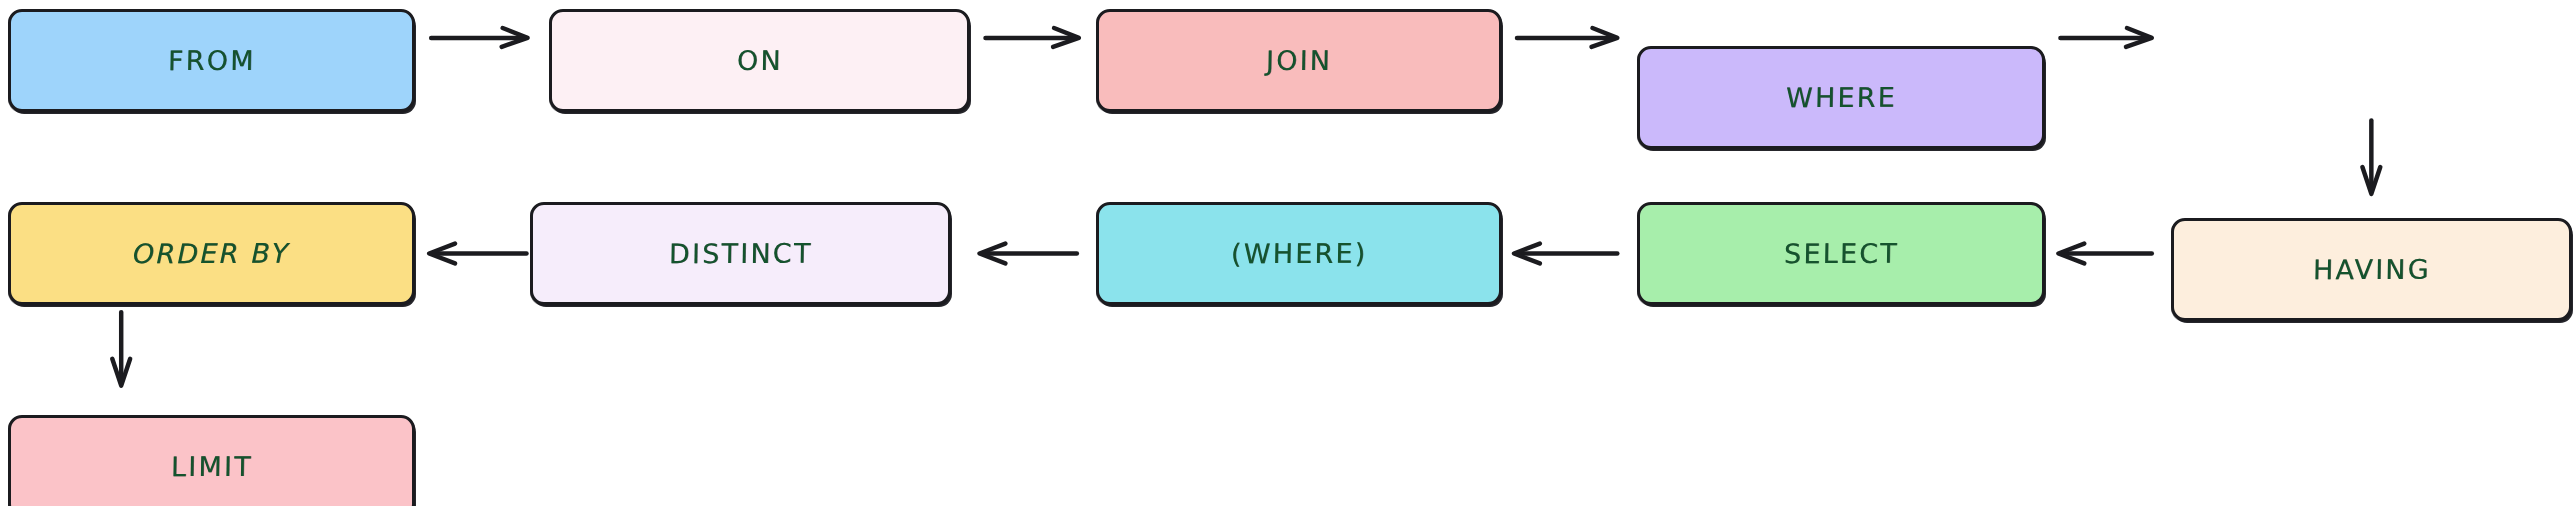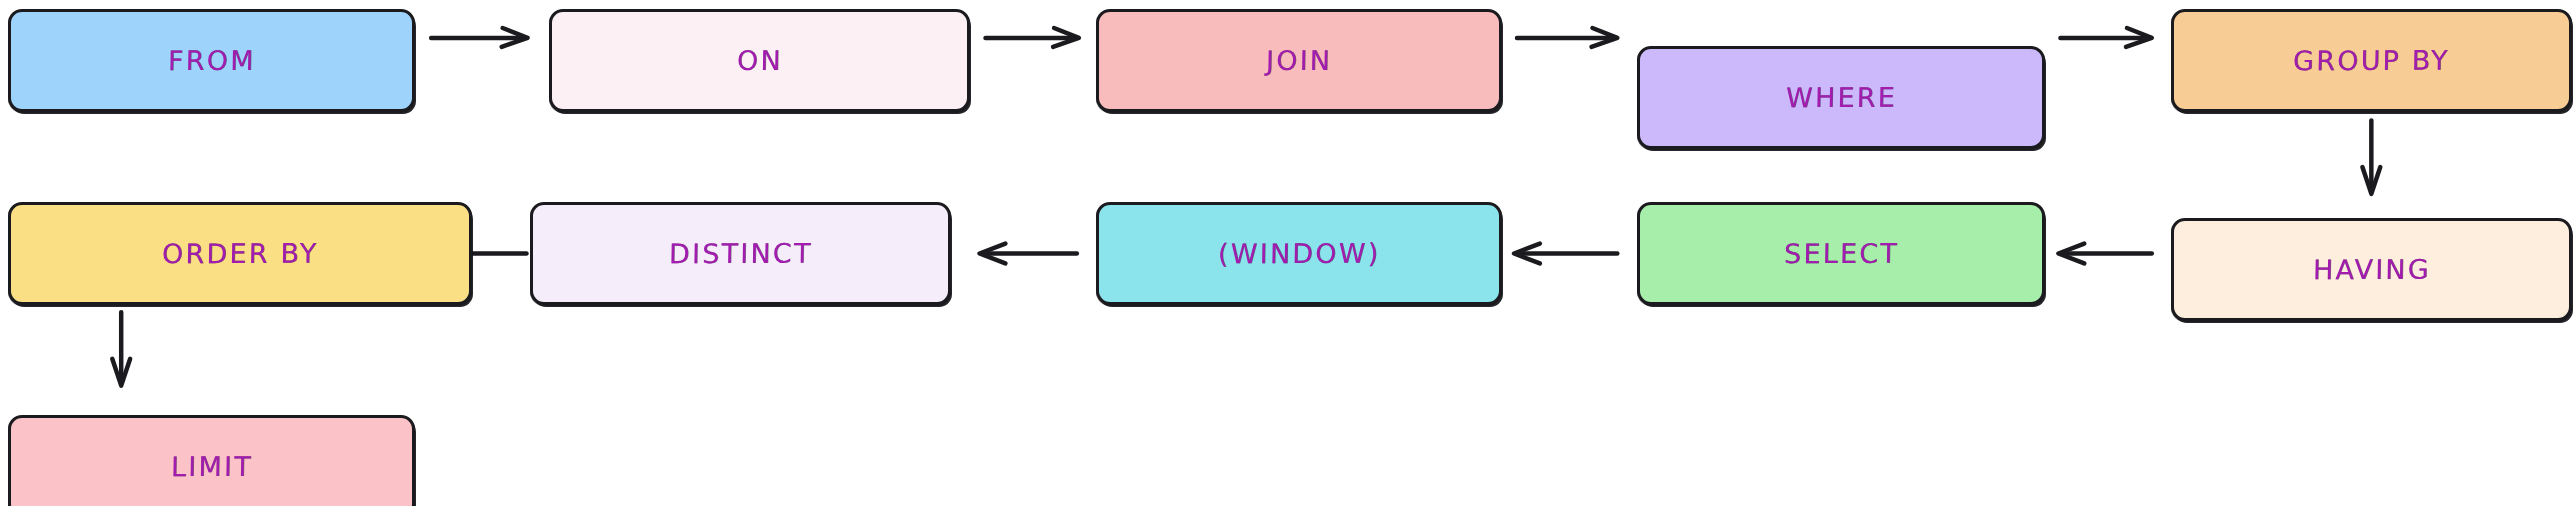--- a/index.html
+++ b/index.html
@@ -32,21 +32,21 @@
     border-radius: 14px;
     border: 3px solid #1b1b1f;
     box-shadow: 2px 3px 0 -1px rgba(20,20,25,0.92),
                 0 1px 0 0 rgba(20,20,25,0.55);
   }
 
   .node-label {
     font-family: "DejaVu Sans", sans-serif;
     font-size: 27px;
     letter-spacing: 2.2px;
-    color: #a21caf;
+    color: #14532d;
     white-space: nowrap;
     transform: skewX(-1.2deg) rotate(-0.25deg);
     text-shadow: 0.5px 0 0 rgba(18,18,26,0.55);
   }
 
   
   #arrow-layer {
     position: absolute;
     left: 0;
     top: 0;
@@ -129,41 +129,38 @@
   </div>
 
   <div class="node" style="left: 549px; top: 9px; width: 421px; height: 103px; background: rgb(253, 240, 244); border-color: rgb(27, 27, 31);">
     <span class="node-label">ON</span>
   </div>
 
   <div class="node" style="left: 1637px; top: 9px; width: 408px; height: 103px; background: rgb(203, 185, 251); border-color: rgb(27, 27, 31); margin-top: 37px;">
     <span class="node-label">WHERE</span>
   </div>
 
-  <div class="node" style="left: 2171px; top: 9px; width: 401px; height: 103px; background: rgb(248, 205, 149); border-color: rgb(27, 27, 31);">
-    <span class="node-label">GROUP BY</span>
-  </div>
 
   <div class="node" style="left: 2171px; top: 218px; width: 401px; height: 103px; background: rgb(253, 238, 221); border-color: rgb(27, 27, 31);">
     <span class="node-label">HAVING</span>
   </div>
 
   <div class="node" style="left: 1637px; top: 202px; width: 408px; height: 103px; background: rgb(167, 238, 171); border-color: rgb(27, 27, 31);">
     <span class="node-label">SELECT</span>
   </div>
 
   <div class="node" style="left: 1096px; top: 202px; width: 406px; height: 103px; background: rgb(139, 227, 236); border-color: rgb(27, 27, 31);">
-    <span class="node-label">(WINDOW)</span>
+    <span class="node-label">(WHERE)</span>
   </div>
 
   <div class="node" style="left: 530px; top: 202px; width: 421px; height: 103px; background: rgb(246, 237, 251); border-color: rgb(27, 27, 31); justify-content: center;">
     <span class="node-label">DISTINCT</span>
   </div>
 
-  <div class="node" style="left: 8px; top: 202px; width: 464px; height: 103px; background: rgb(251, 223, 132); border-color: rgb(27, 27, 31);">
+  <div class="node" style="left: 8px; top: 202px; width: 407px; height: 103px; background: rgb(251, 223, 132); border-color: rgb(27, 27, 31); font-style: italic;">
     <span class="node-label">ORDER BY</span>
   </div>
 
   <div class="node" style="left: 8px; top: 395px; width: 407px; height: 103px; background: rgb(251, 195, 200); border-color: rgb(27, 27, 31); margin-top: 20px;">
     <span class="node-label">LIMIT</span>
   </div>
 
 </div>
 
 

